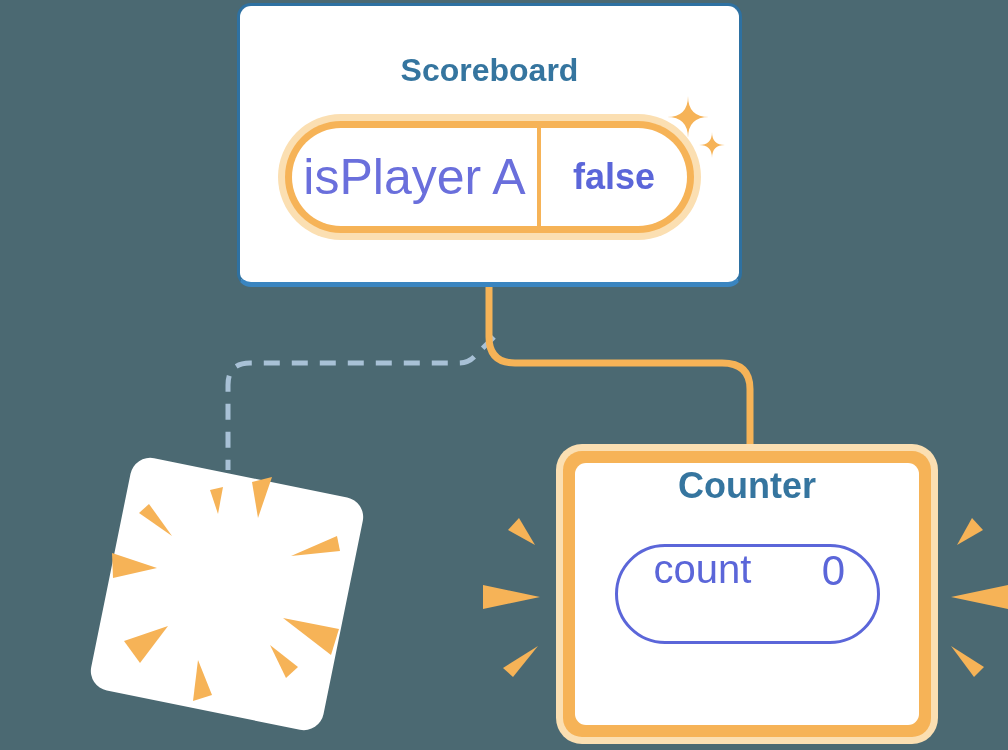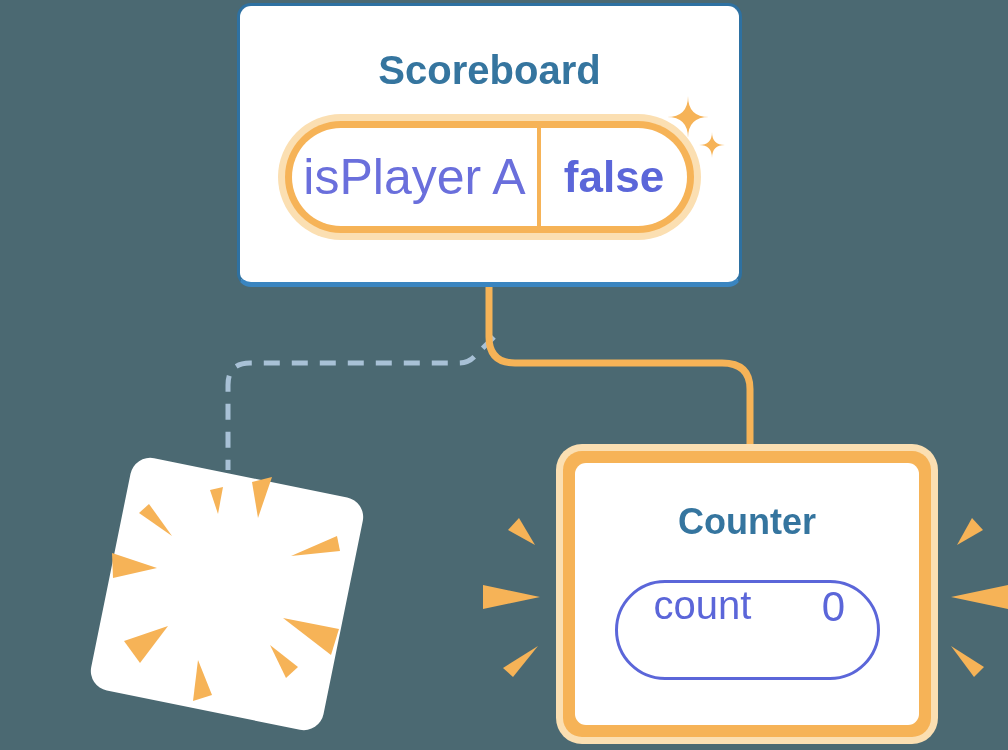--- a/index.html
+++ b/index.html
@@ -18,35 +18,35 @@
   .orange-line{fill:none;stroke:var(--orange,#f6b357);stroke-width:7}
   .dashed-line{fill:none;stroke:var(--dash_blue,#a8c1d6);stroke-width:5;stroke-dasharray:16 12}
   .wedge{fill:var(--orange,#f6b357)}
   .tilted{fill:var(--card_fill,#fff)}
   .sparkle{fill:var(--orange,#f6b357)}
 
   .card{position:absolute;z-index:2;background:var(--card_fill,#fff);display:flex;flex-direction:column;align-items:center}
   .scoreboard{left:237px;top:3px;width:505px;height:284px;border:3px solid var(--blue_border,#2e71a2);
     border-bottom:5px solid var(--blue_border_bottom,#3a85c0);border-radius:14px;padding-top:40px}
   .card-title{font-weight:700;color:var(--title_blue,#35759f);text-align:center}
-  .scoreboard .card-title{font-size:40px;line-height:48px}
+  .scoreboard .card-title{font-size:32px;line-height:48px}
 
   .pill-glow{margin-top:20px;background:var(--orange_glow,#fbdfb2);border-radius:63px;padding:7px}
   .pill-ring{background:var(--orange,#f6b357);border-radius:56px;padding:7px}
   .pill-body{background:var(--card_fill,#fff);border-radius:49px;height:98px;display:flex;align-items:stretch;overflow:hidden}
   .pill-cell{display:flex;align-items:center;justify-content:center}
   .sb-name{width:245px;font-size:50px;color:var(--purple_light,#6a6fdc)}
   .sb-div{width:4px;background:var(--orange,#f6b357)}
-  .sb-value{width:146px;font-size:44px;font-weight:700;color:var(--purple,#5b66d9)}
+  .sb-value{width:146px;font-size:36px;font-weight:700;color:var(--purple,#5b66d9)}
 
   .counter-glow{position:absolute;z-index:2;left:556px;top:444px;width:382px;height:300px;
     background:var(--orange_glow,#fbdfb2);border-radius:26px;padding:7px}
   .counter-ring{width:100%;height:100%;background:var(--orange,#f6b357);border-radius:19px;padding:12px}
   .counter-body{width:100%;height:100%;background:var(--card_fill,#fff);border-radius:11px;
-    display:flex;flex-direction:column;align-items:center;padding-top:36px}
+    display:flex;flex-direction:column;align-items:center;}
   .counter-body .card-title{font-size:36px;line-height:46px}
   .count-pill{margin-top:35px;width:265px;height:100px;border:3px solid var(--purple,#5b66d9);
     border-radius:52px;background:var(--card_fill,#fff);display:flex;align-items:flex-start;overflow:hidden}
   .ct-name{width:170px;font-size:40px;color:var(--purple,#5b66d9)}
   .ct-div{width:3px;background:var(--purple,#5b66d9)}
   .ct-value{width:86px;font-size:42px;color:var(--purple,#5b66d9)}
 </style>
 </head>
 <body>
 

